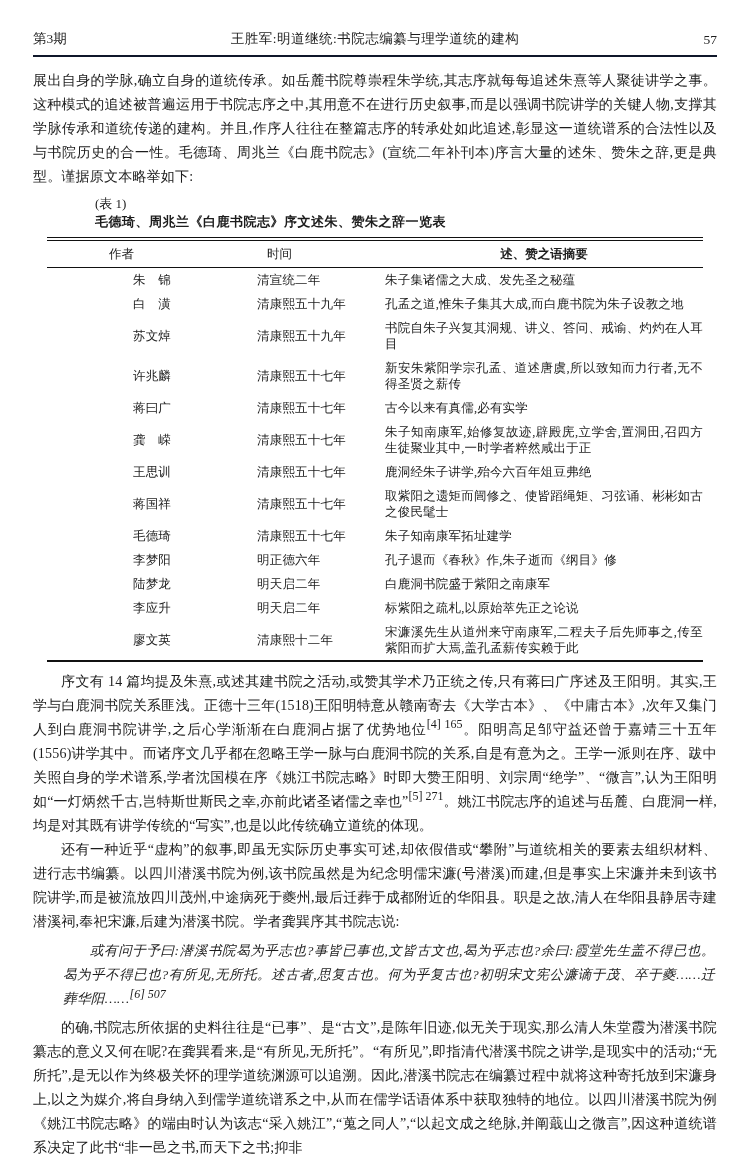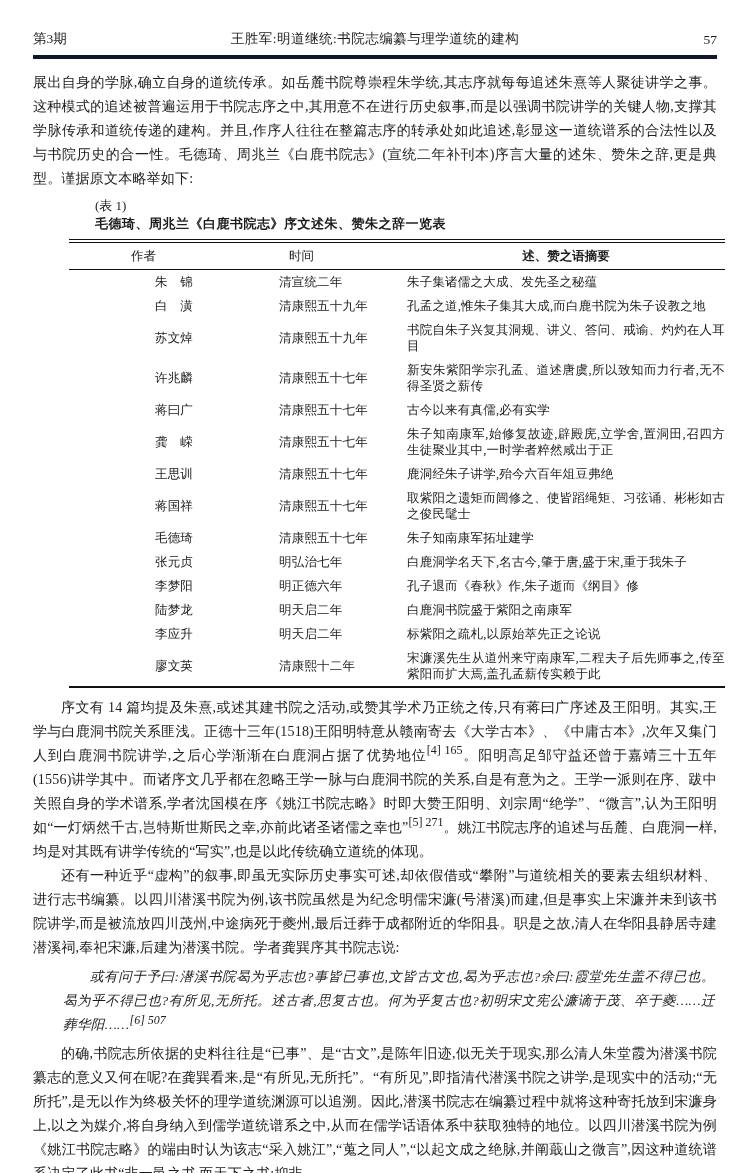--- a/index.html
+++ b/index.html
@@ -4,41 +4,41 @@
 <style>
   html,body{margin:0;padding:0;background:#e8e8e8;}
   .page{
     width:750px;height:1173px;background:#ffffff;margin:0 auto;
     box-sizing:border-box;padding:30px 33px 0 33px;position:relative;overflow:hidden;
     font-family:"Liberation Serif","DejaVu Serif",serif;color:#1c1c1c;
   }
   
   .hdr{
     display:grid;grid-template-columns:1fr auto 1fr;align-items:end;
-    font-size:13.5px;padding-bottom:7px;border-bottom:4px solid #0f172a;
+    font-size:13.5px;padding-bottom:7px;border-bottom:2px solid #0f172a;
   }
   .hdr .issue{text-align:left;}
   .hdr .rtitle{text-align:center;letter-spacing:.5px;}
   .hdr .pgnum{text-align:right;font-family:"Liberation Serif",serif;}
   
   .bp{
     margin:0;font-size:14px;line-height:24px;text-align:justify;
     text-indent:2em;letter-spacing:.2px;
   }
   .bp.first{text-indent:0;margin-top:12px;}
   sup.ref{font-size:12px;line-height:0;vertical-align:super;letter-spacing:0;}
   
   .tblwrap{margin:6px 14px 8px 14px;}
   .tcap{
     display:flex;align-items:baseline;font-size:13px;margin:4px 0 6px 0;flex-direction:column;
   }
   .tcap .tlabel{margin-left:48px;white-space:nowrap;}
   .tcap .ttitle{flex:1;text-align:right;font-weight:bold;letter-spacing:.5px;padding-right:60px;}
   table.tbl{
-    width:100%;border-collapse:collapse;border-top:4px double #111;border-bottom:2px solid #111;margin-left:22px;
+    width:100%;border-collapse:collapse;border-top:4px double #111;border-bottom:2px solid #111;
   }
   table.tbl th{
     font-weight:normal;font-size:12.5px;padding:5px 0 4px 0;border-bottom:1px solid #111;
   }
   table.tbl th.h-author{text-align:left;padding-left:62px;width:148px;}
   table.tbl th.h-time{text-align:left;padding-left:10px;width:118px;}
   table.tbl th.h-quote{text-align:center;font-weight:bold;}
   table.tbl td{
     font-size:12.5px;line-height:16px;padding:4px 0;vertical-align:middle;letter-spacing:.2px;
   }
@@ -117,25 +117,20 @@
             <td class="c-author">蒋国祥</td>
             <td class="c-time">清康熙五十七年</td>
             <td class="c-quote">取紫阳之遗矩而闿修之、使皆蹈绳矩、习弦诵、彬彬如古之俊民髦士</td>
           </tr>
         <tr>
             <td class="c-author">毛德琦</td>
             <td class="c-time">清康熙五十七年</td>
             <td class="c-quote">朱子知南康军拓址建学</td>
           </tr>
         <tr>
-            <td class="c-author">张元贞</td>
-            <td class="c-time">明弘治七年</td>
-            <td class="c-quote">白鹿洞学名天下,名古今,肇于唐,盛于宋,重于我朱子</td>
-          </tr>
-        <tr>
             <td class="c-author">李梦阳</td>
             <td class="c-time">明正德六年</td>
             <td class="c-quote">孔子退而《春秋》作,朱子逝而《纲目》修</td>
           </tr>
         <tr>
             <td class="c-author">陆梦龙</td>
             <td class="c-time">明天启二年</td>
             <td class="c-quote">白鹿洞书院盛于紫阳之南康军</td>
           </tr>
         <tr>

